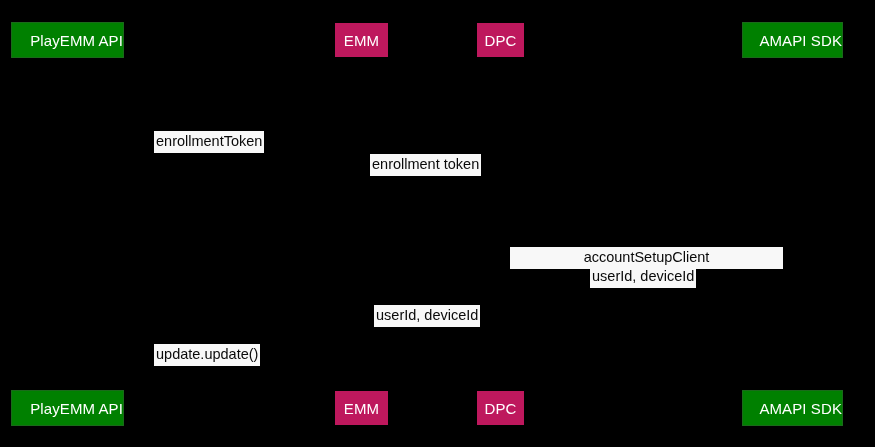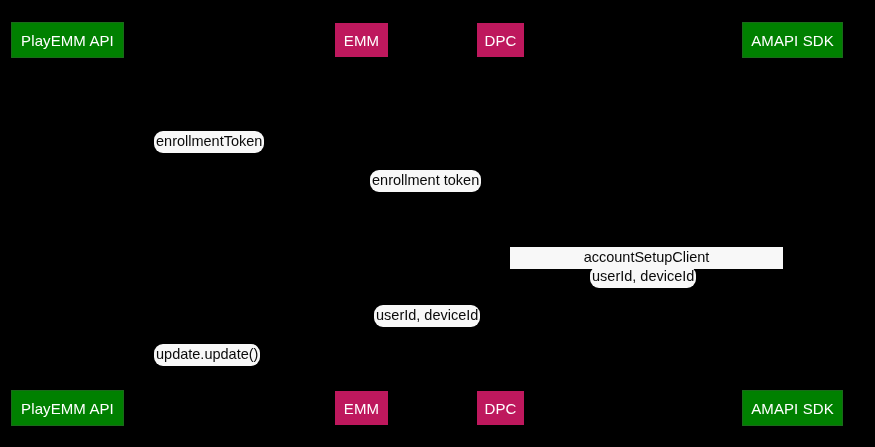--- a/index.html
+++ b/index.html
@@ -33,20 +33,21 @@
     color: #ffffff;
     font-size: 15px;
     line-height: 1;
     letter-spacing: 0.1px;
     white-space: nowrap;
     border: 1px solid #000000;
   }
   .participant.green {
     background: #008000;
     border-color: #1a6a1a;
+    justify-content: flex-end;
   }
   .participant.blue {
     background: #be185d;
     border-color: #000000;
   }
   
   .lifeline {
     position: absolute;
     width: 1px;
     background: #000000;
@@ -69,21 +70,20 @@
     line-height: 19px;
     padding: 1px 2px 2px 2px;
     white-space: nowrap;
     text-align: center;
   }
   .msg .l1, .msg .l2 {
     display: block;
   }
   .msg.single {
     text-align: right;
-    border-radius: 9px;
   }
 </style>
 </head>
 <body>
 
 <div id="diagram">
 
   <div class="lifeline" style="left:67px;"></div>
   <div class="lifeline" style="left:361px;"></div>
   <div class="lifeline" style="left:500px;"></div>
@@ -108,21 +108,21 @@
   </div>
   <div class="participant green" style="left:742px; top:22px; width:101px; height:36px;">
     <span>AMAPI SDK</span>
   </div>
 
 
   <div class="msg single" style="left:154px; top:131px;">
     <span class="l1">enrollmentToken</span>
   </div>
 
-  <div class="msg single" style="left:370px; top:170px;">
+  <div class="msg single" style="left:370px; top:154px;">
     <span class="l1">enrollment token</span>
   </div>
 
   <div class="msg" style="left:510px; top:199px; width:273px;margin-top:48px;">
     <span class="l1">accountSetupClient</span>
   </div>
 
   <div class="msg single" style="left:590px; top:266px;">
     <span class="l1">userId, deviceId</span>
   </div>

